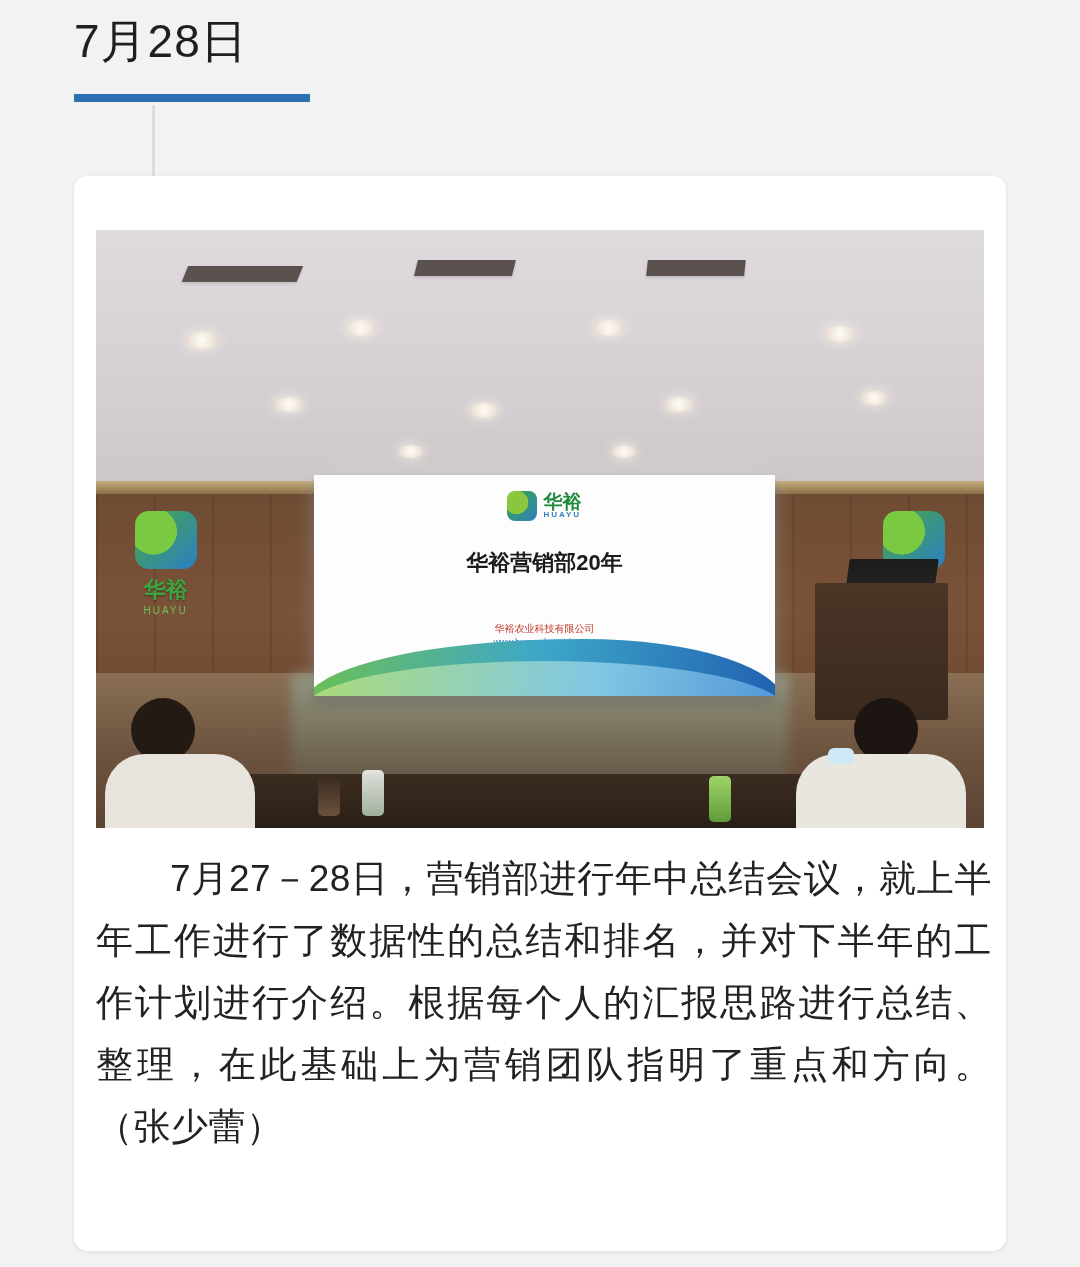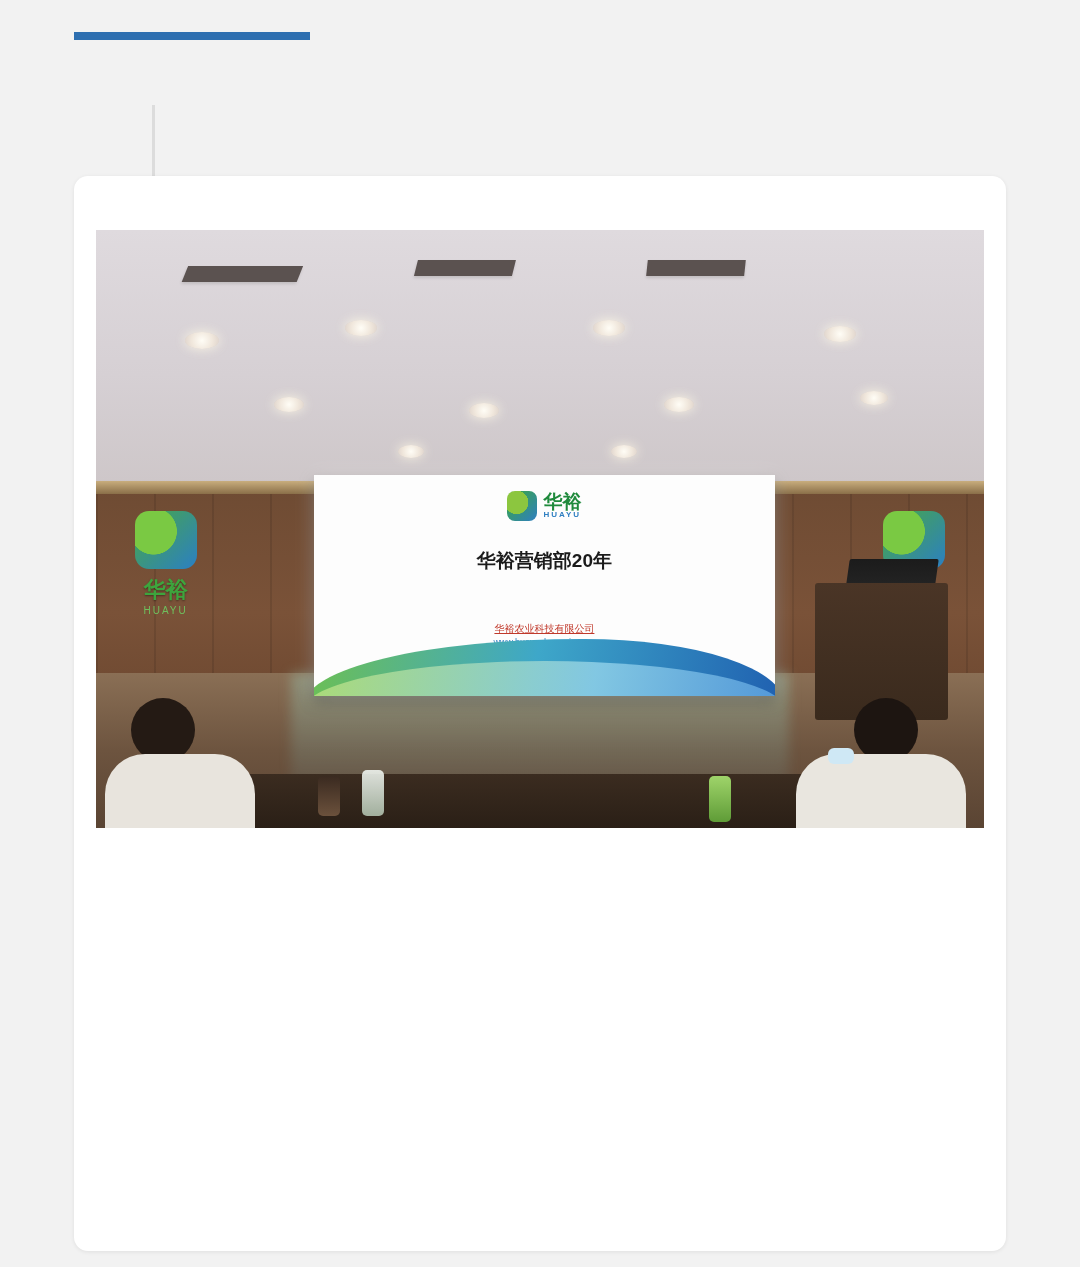--- a/index.html
+++ b/index.html
@@ -216,33 +216,32 @@
     display: block;
     font-size: 8px;
     letter-spacing: 2px;
     color: #2f7fc1;
     font-weight: 700;
   }
   .slide-title {
     position: absolute;
     left: 0; right: 0; top: 33%;
     text-align: center;
-    font-size: 19px;
+    font-size: 22px;
     line-height: 1.35;
     font-weight: 700;
     color: #1b1b1b;
   }
   .slide-foot {
     position: absolute;
     left: 0; right: 0; top: 66%;
     text-align: center;
     font-size: 10px;
     line-height: 1.5;
     color: #c0392b;
-    text-decoration: underline;
   }
   .slide-foot .url { color: #2f7fc1; font-size: 9px; }
   .slide-wave {
     position: absolute;
     left: -2%; bottom: -4%;
     width: 104%; height: 30%;
     background: linear-gradient(100deg, #6ec04f 0%, #3ea7c9 48%, #1f5fb0 100%);
     border-radius: 58% 42% 0 0 / 100% 100% 0 0;
   }
   .slide-wave2 {
@@ -330,20 +329,21 @@
     text-indent: 74px;
     letter-spacing: 0.5px;
   }
 </style>
 </head>
 <body>
 
 <div class="page">
 
   <div class="date-block">
+    <div class="date-title">7月28日</div>
     <div class="date-underline"></div>
   </div>
 
   <div class="timeline-line"></div>
 
   <div class="card">
 
     <div class="photo-wrap">
       <div class="photo">
         <div class="ceiling"></div>
@@ -413,14 +413,15 @@
           <div class="body"></div>
         </div>
         <div class="person right">
           <div class="head"></div>
           <div class="body"></div>
           <div class="mask"></div>
         </div>
       </div>
     </div>
 
+    <div class="article">7月27－28日，营销部进行年中总结会议，就上半年工作进行了数据性的总结和排名，并对下半年的工作计划进行介绍。根据每个人的汇报思路进行总结、整理，在此基础上为营销团队指明了重点和方向。（张少蕾）</div>
   </div>
 </div>
 
 </body></html>

